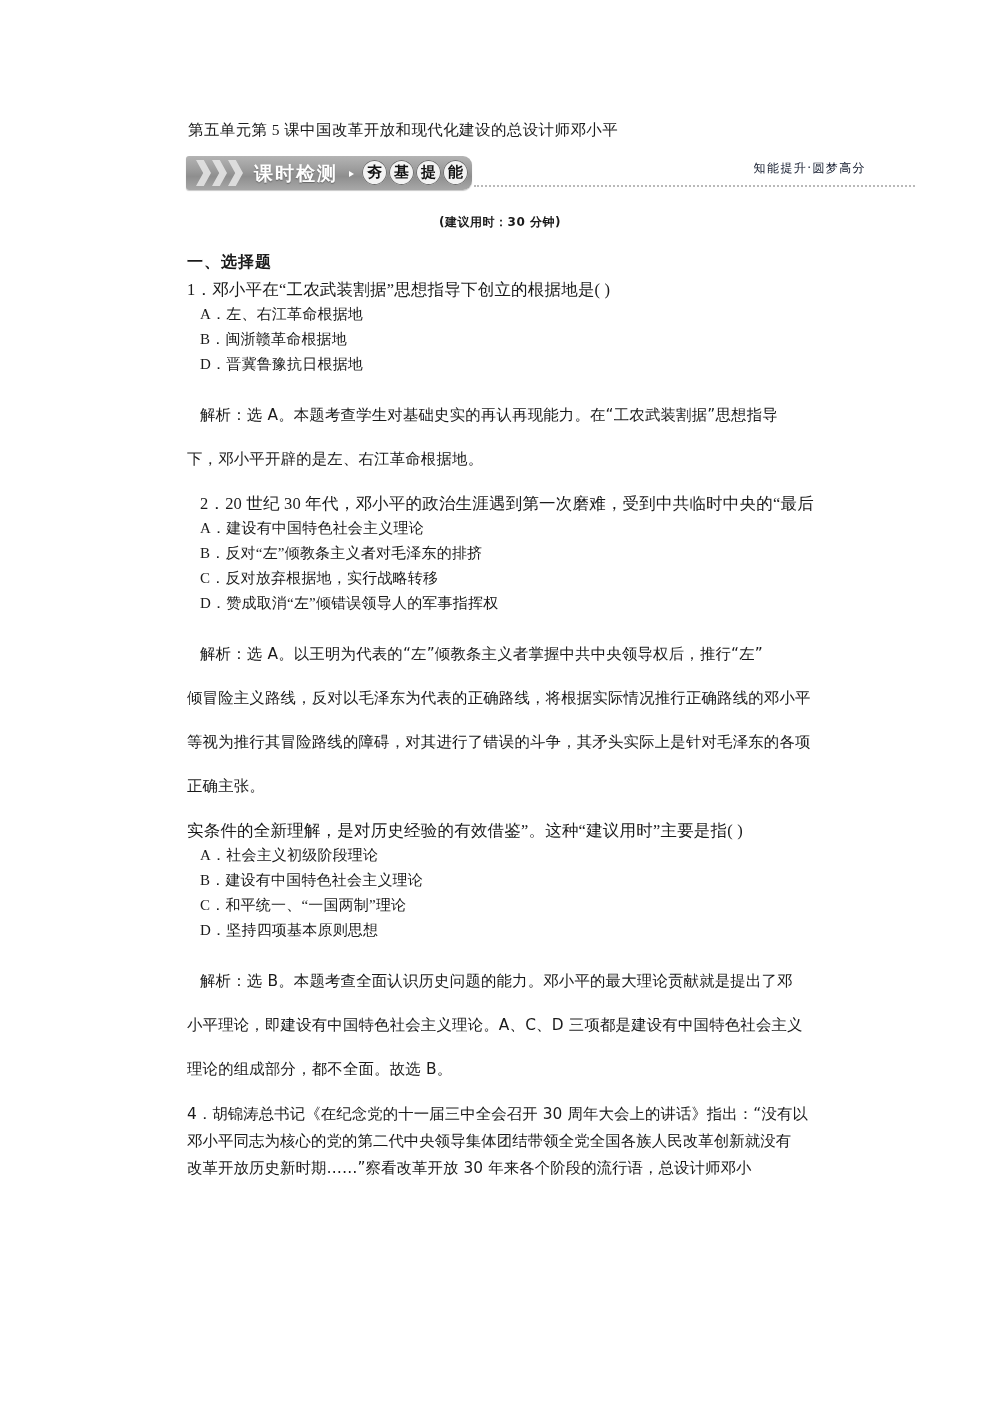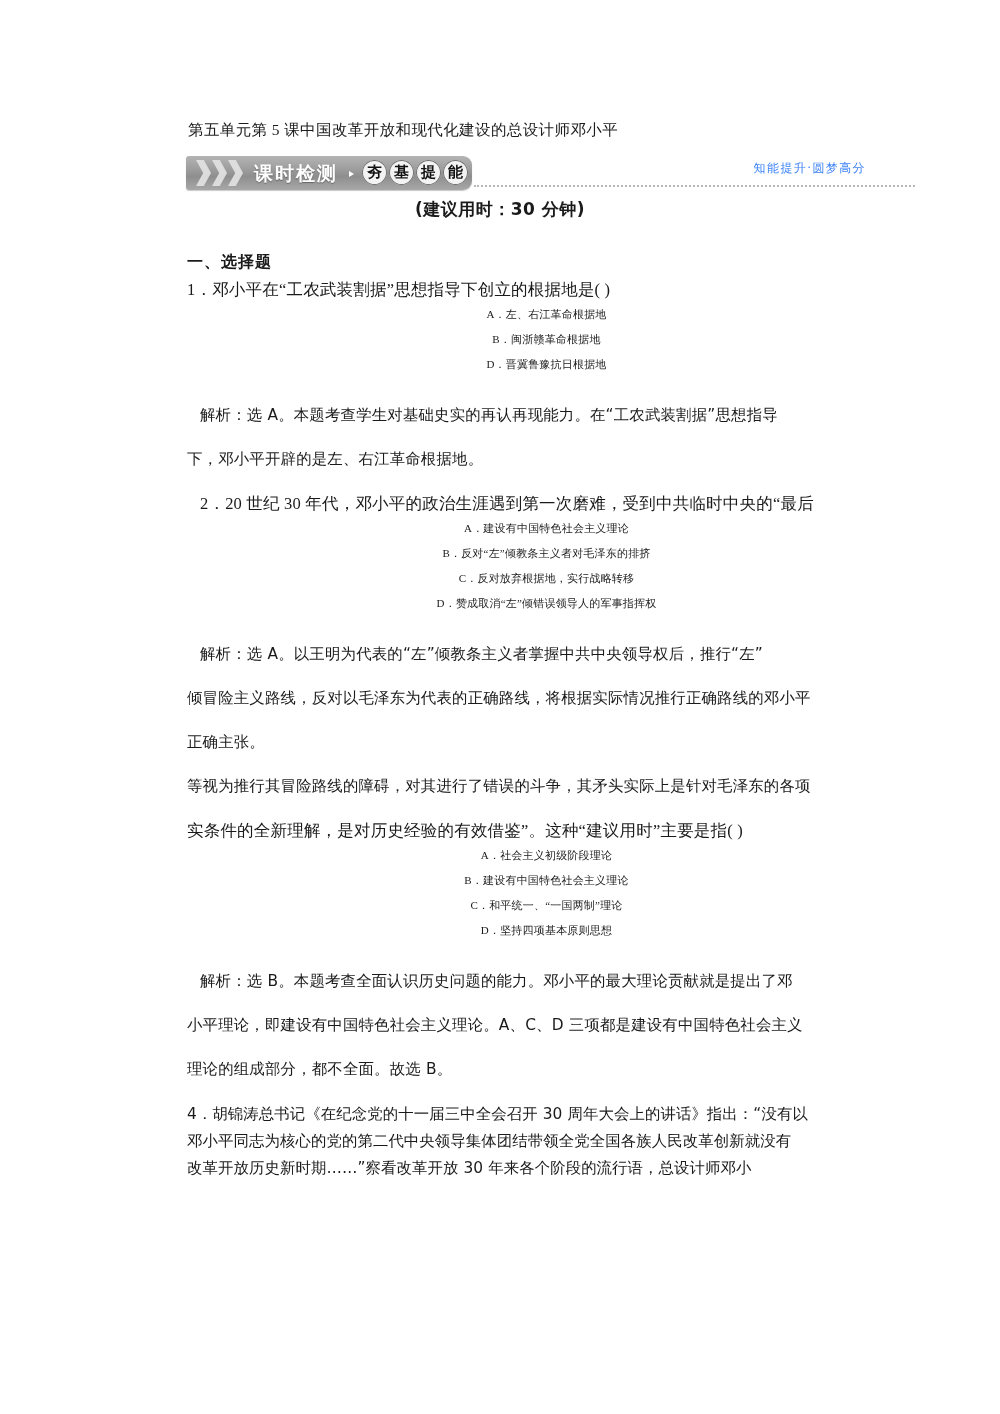--- a/index.html
+++ b/index.html
@@ -117,34 +117,34 @@
     width: 592px;
     height: 0;
     border-top: 2px dotted #b9b9b9;
   }
   .banner-sub {
     position: absolute;
     right: 22px;
     top: 4px;
     font-family: "DejaVu Sans", "Liberation Sans", sans-serif;
     font-size: 12px;
-    color: #3b82f6;
+    color: #0f172a;
     letter-spacing: 1.4px;
     white-space: nowrap;
     text-align: right;
   }
 
   
   .time-note {
     position: absolute;
     left: 0;
-    top: 198px;
+    top: 214px;
     width: 1000px;
     text-align: center;
-    font-size: 17px;
+    font-size: 12px;
     font-weight: bold;
     font-family: "DejaVu Sans", "Liberation Sans", sans-serif;
     letter-spacing: .5px;
   }
 
   .content {
     position: absolute;
     left: 178px;
     top: 252px;
     width: 706px;
@@ -160,26 +160,25 @@
   }
 
   .q-line {
     font-size: 16.5px;
     line-height: 25px;
     letter-spacing: .2px;
     white-space: nowrap;
   }
   .q-line.indent { padding-left: 13px; }
   .opt {
-    font-size: 11px;
+    font-size: 15px;
     line-height: 25px;
     padding-left: 13px;
     letter-spacing: .2px;
     white-space: nowrap;
-    text-align: center;
   }
 
   .ana {
     font-family: "DejaVu Sans", "Liberation Sans", sans-serif;
     font-size: 15.4px;
     line-height: 44px;
     letter-spacing: .2px;
     white-space: nowrap;
   }
   .ana.first { padding-left: 13px; }
@@ -241,22 +240,22 @@
 
     <div>
       <div class="q-line indent">2．20 世纪 30 年代，邓小平的政治生涯遇到第一次磨难，受到中共临时中央的“最后</div>
       <div class="opt">A．建设有中国特色社会主义理论</div>
       <div class="opt">B．反对“左”倾教条主义者对毛泽东的排挤</div>
       <div class="opt">C．反对放弃根据地，实行战略转移</div>
       <div class="opt">D．赞成取消“左”倾错误领导人的军事指挥权</div>
       <div class="gap-md"></div>
       <div class="ana first">解析：选 A。以王明为代表的“左”倾教条主义者掌握中共中央领导权后，推行“左”</div>
       <div class="ana">倾冒险主义路线，反对以毛泽东为代表的正确路线，将根据实际情况推行正确路线的邓小平</div>
+      <div class="ana">等视为推行其冒险路线的障碍，对其进行了错误的斗争，其矛头实际上是针对毛泽东的各项</div>
       <div class="ana">正确主张。</div>
-      <div class="ana">等视为推行其冒险路线的障碍，对其进行了错误的斗争，其矛头实际上是针对毛泽东的各项</div>
     </div>
 
     <div class="gap-sm"></div>
 
     <div>
       <div class="q-line">实条件的全新理解，是对历史经验的有效借鉴”。这种“建议用时”主要是指(    )</div>
       <div class="opt">A．社会主义初级阶段理论</div>
       <div class="opt">B．建设有中国特色社会主义理论</div>
       <div class="opt">C．和平统一、“一国两制”理论</div>
       <div class="opt">D．坚持四项基本原则思想</div>

